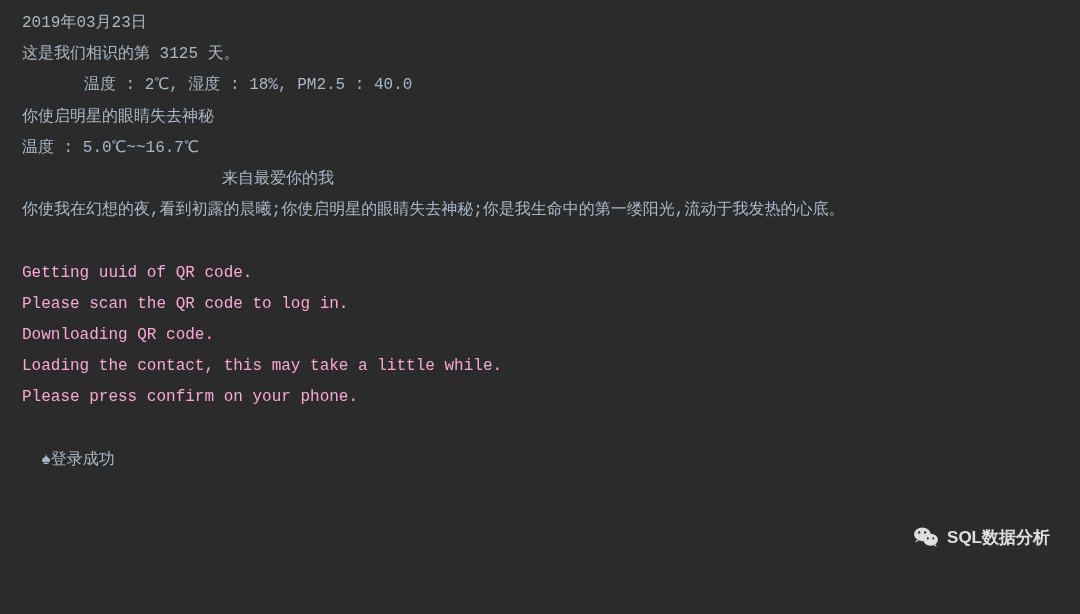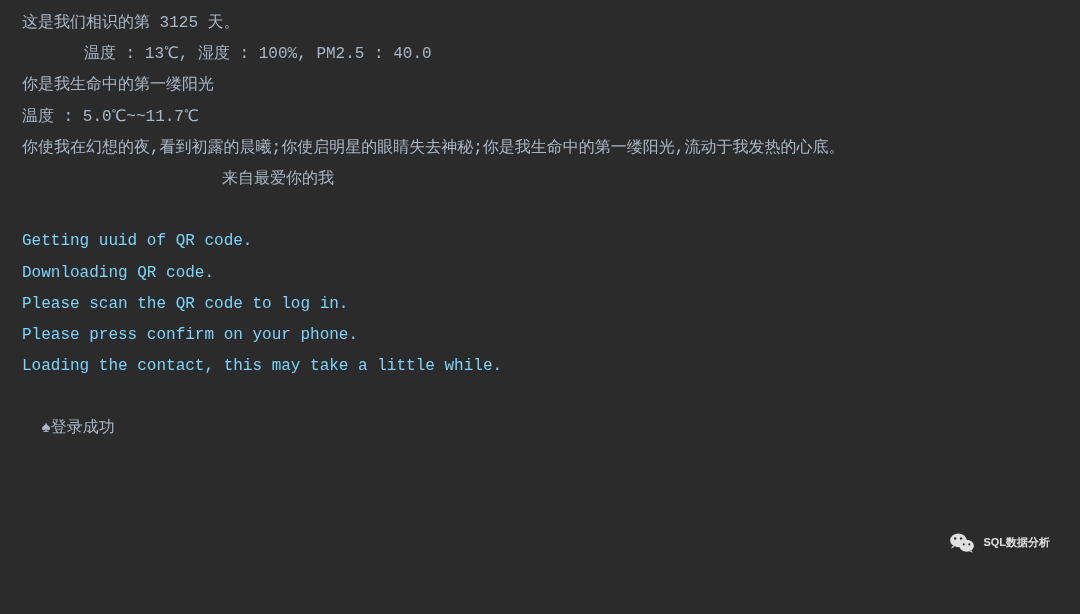--- a/index.html
+++ b/index.html
@@ -18,38 +18,38 @@
       height: 614px;
       overflow: hidden;
       position: relative;
     }
     .output-line {
       white-space: pre-wrap;
       color: #a9b7c6;
     }
     .red-line {
       white-space: pre-wrap;
-      color: #7dd3fc;
+      color: #f9a8d4;
     }
     .indent {
       padding-left: 62px;
     }
     .indent2 {
       padding-left: 200px;
     }
     .watermark {
       position: absolute;
       bottom: 60px;
       right: 30px;
       display: flex;
       align-items: center;
       gap: 8px;
       color: #ffffff;
       font-family: "Microsoft YaHei", sans-serif;
-      font-size: 11px;
+      font-size: 17px;
       font-weight: bold;
       opacity: 0.85;
       margin-top: 16px;
     }
     .wechat-icon {
       width: 26px;
       height: 22px;
       position: relative;
     }
     .wechat-icon svg {
@@ -58,32 +58,33 @@
     }
     .arrow {
       display: inline-block;
       color: #a9b7c6;
     }
   </style>
 </head>
 <body>
 
 <div id="terminal-container">
+    <div class="output-line">2019年03月23日</div>
     <div class="output-line">这是我们相识的第 3125 天。</div>
-    <div class="output-line indent">温度 : 13℃, 湿度 : 100%, PM2.5 : 40.0</div>
-    <div class="output-line">你是我生命中的第一缕阳光</div>
-    <div class="output-line">温度 : 5.0℃~~11.7℃</div>
+    <div class="output-line indent">温度 : 2℃, 湿度 : 18%, PM2.5 : 40.0</div>
+    <div class="output-line">你使启明星的眼睛失去神秘</div>
+    <div class="output-line">温度 : 5.0℃~~16.7℃</div>
+    <div class="output-line indent2">来自最爱你的我</div>
     <div class="output-line">你使我在幻想的夜,看到初露的晨曦;你使启明星的眼睛失去神秘;你是我生命中的第一缕阳光,流动于我发热的心底。</div>
-    <div class="output-line indent2">来自最爱你的我</div>
     <div class="output-line"> </div>
     <div class="red-line">Getting uuid of QR code.</div>
+    <div class="red-line">Please scan the QR code to log in.</div>
     <div class="red-line">Downloading QR code.</div>
-    <div class="red-line">Please scan the QR code to log in.</div>
+    <div class="red-line">Loading the contact, this may take a little while.</div>
     <div class="red-line">Please press confirm on your phone.</div>
-    <div class="red-line">Loading the contact, this may take a little while.</div>
   </div>
 
 <div class="output-line">
   <span class="arrow">♠</span><span>登录成功</span>
 </div>
 
 <div class="watermark">
   <span class="wechat-icon">
     <svg viewBox="0 0 28 24" fill="white">
       <ellipse cx="10" cy="9" rx="9" ry="7.5"></ellipse>

